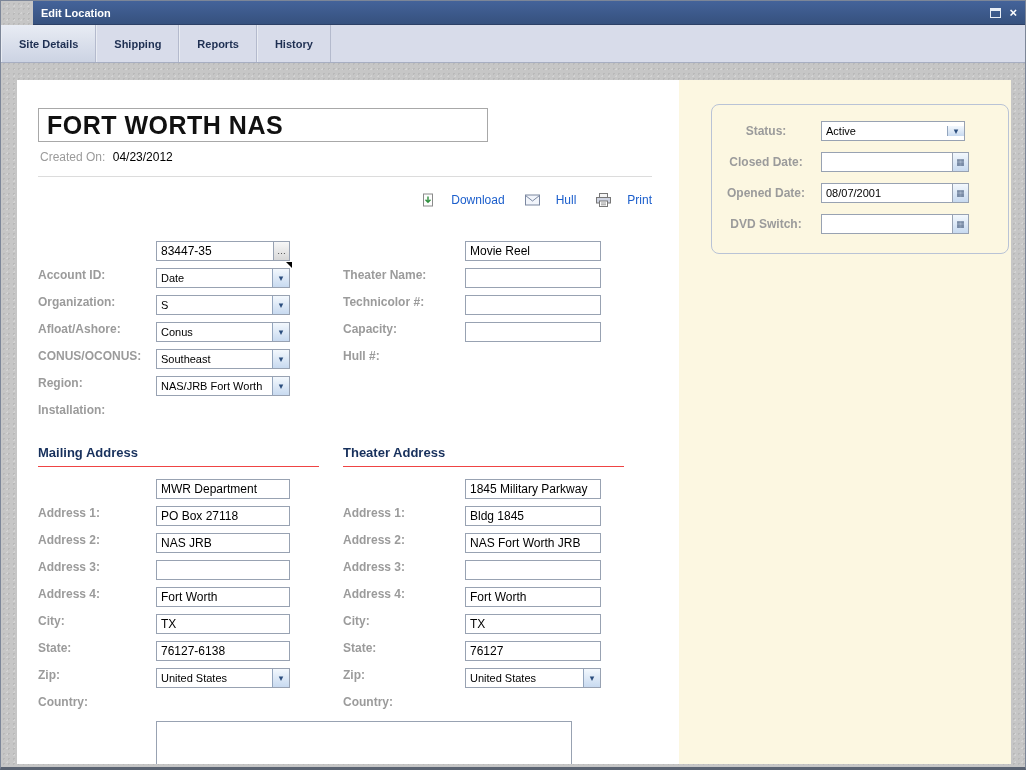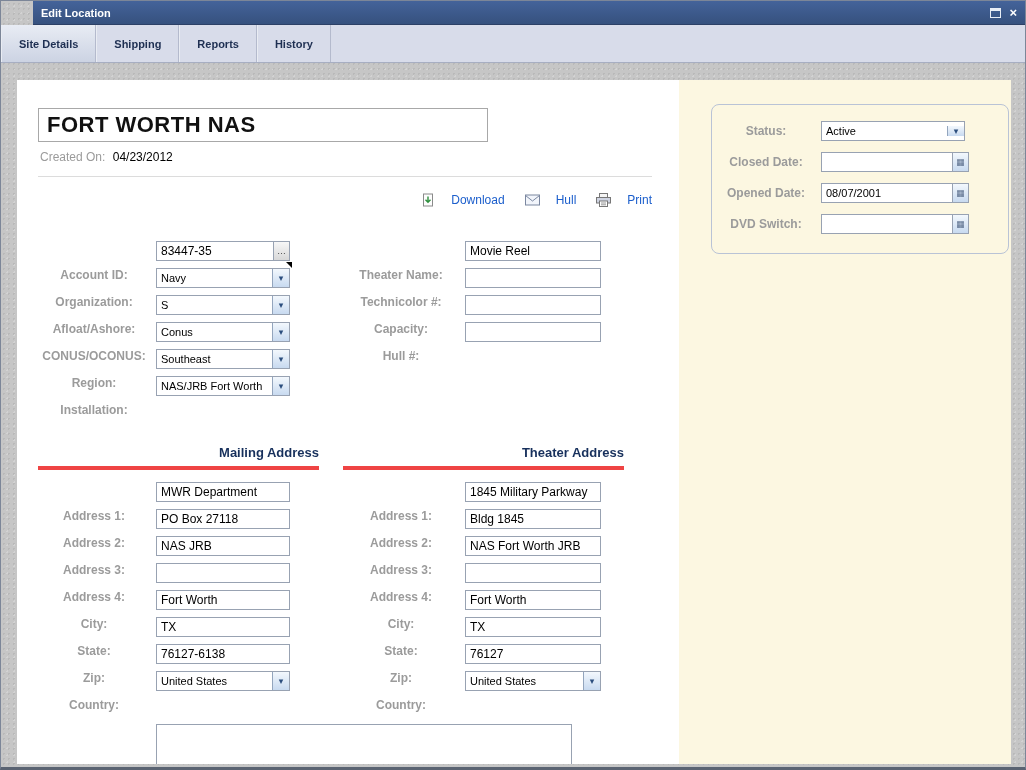--- a/index.html
+++ b/index.html
@@ -49,40 +49,40 @@
   }
   .side-panel {
     position:absolute; left:678px; top:16px; width:332px; height:684px;
     background:#fcf7e1;
   }
   
   .site-name-input {
     display:block; margin:28px 0 0 21px; width:450px; height:34px;
     border:1px solid #a8a8a8; padding:0 8px;
     font-family:"Liberation Sans", sans-serif;
-    font-size:22px; font-weight:bold; color:#111; letter-spacing:.5px;
+    font-size:25px; font-weight:bold; color:#111; letter-spacing:.5px;
   }
   .created-line { margin:8px 0 0 23px; font-size:12px; }
   .created-label { color:#9b9b9b; }
   .created-value { color:#000; margin-left:4px; }
   .divider { margin:12px 0 0 21px; width:614px; border-top:1px solid #dcdcdc; }
   .links-row {
     width:614px; margin:16px 0 0 21px; display:flex;
     justify-content:flex-end; align-items:center; gap:20px;
   }
   .linkbtn {
     display:flex; align-items:center; gap:16px;
     font-size:12px; color:#1b5ecc; text-decoration:none; cursor:pointer;
   }
   
   .form-grid { display:flex; margin:34px 0 0 21px; }
   .col-left  { width:305px; }
   .frow { display:flex; align-items:center; height:20px; margin-bottom:7px; }
   .flabel {
-    width:112px; text-align:center; margin-right:6px;
+    width:112px; text-align:left; margin-right:6px;
     font-size:12px; font-weight:bold; color:#9b9b9b; white-space:nowrap;margin-top:48px;
   }
   .col-right .flabel { width:116px; }
   .tinput {
     width:134px; height:20px; border:1px solid #98a2b2; padding:2px 4px;
     font-family:"Liberation Sans", sans-serif; font-size:12px; color:#000;
   }
   .col-right .tinput { width:136px; }
   .ctrl-group { position:relative; display:flex; align-items:center; }
   .ctrl-group .tinput.short { width:117px; border-right:none; }
@@ -103,21 +103,21 @@
   .seltext { flex:1; font-size:11px; color:#000; padding:3px 4px; overflow:hidden; white-space:nowrap; }
   .selbtn {
     width:17px; display:flex; align-items:center; justify-content:center;
     background:linear-gradient(#f3f8fd,#c8daf0); border-left:1px solid #93a5bd;
     color:#2c4e7e; font-size:9px;
   }
   
   .addr-grid { display:flex; margin:42px 0 0 21px; }
   .section-header {
     width:281px; font-size:13px; font-weight:bold; color:#17305c;
-    padding-bottom:6px; border-bottom:4px solid #ef4444; margin-bottom:12px;text-align:right;
+    padding-bottom:6px; border-bottom:1px solid #ef4444; margin-bottom:12px;
   }
   
   .notes-row { display:flex; margin:26px 0 0 21px; }
   .notes-area {
     width:416px; height:50px; border:1px solid #98a2b2; resize:none;
     font-family:"Liberation Sans", sans-serif; font-size:11px; padding:3px;
   }
   
   .status-card {
     margin:24px 0 0 32px; width:298px; height:150px;
@@ -219,21 +219,21 @@
             <span class="ctrl-group">
               <input class="tinput short" value="83447-35" style="">
               <button class="ebtn"><span>…</span></button>
               <span class="corner-marker"></span>
             </span>
           </div>
 
           <div class="frow">
             <label class="flabel">Organization:</label>
             <div class="selectbox">
-              <span class="seltext">Navy</span>
+              <span class="seltext">Date</span>
               <span class="selbtn">
                   <span>▾</span>
                 </span>
             </div>
           </div>
 
           <div class="frow">
             <label class="flabel">Afloat/Ashore:</label>
             <div class="selectbox">
               <span class="seltext">S</span>

